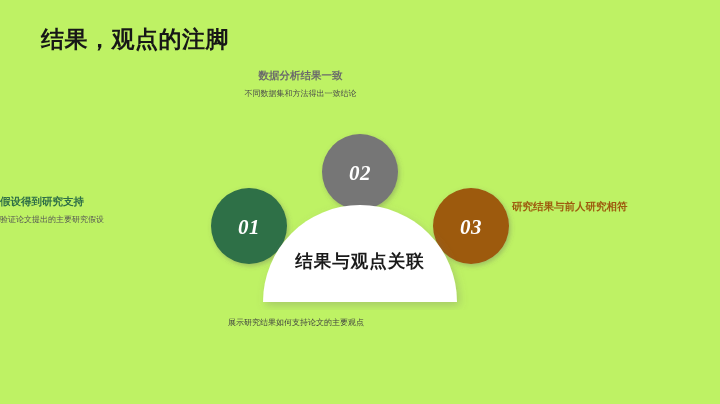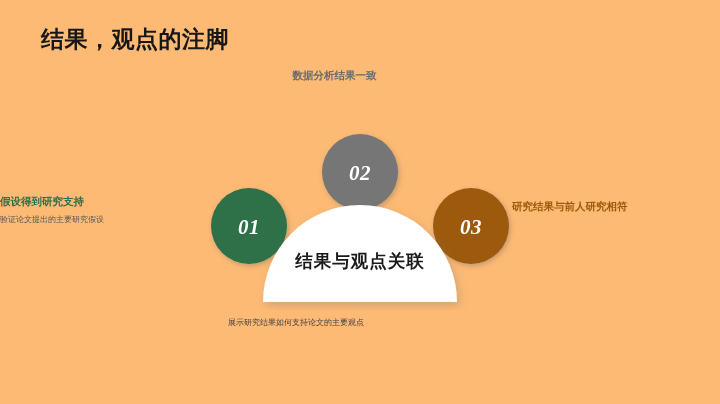--- a/index.html
+++ b/index.html
@@ -15,21 +15,21 @@
     overflow: hidden;
     position: relative;
   }
 
   
   #slide {
     position: absolute;
     inset: 0;
     width: 720px;
     height: 404px;
-    background: #fdba74;
+    background: #bef264;
     overflow: hidden;
   }
 
   
   #slide-title {
     position: absolute;
     left: 41px;
     top: 26px;
     font-size: 23px;
     font-weight: bold;
@@ -54,21 +54,20 @@
     color: #555555;
     line-height: 1.35;
     white-space: nowrap;
   }
 
   #caption-top {
     left: 0;
     top: 68px;
     width: 601px;
     text-align: center;
-    margin-left: 34px;
   }
   #caption-top .caption-heading {
     color: #6b6b6b;
     margin-bottom: 7px;
   }
   #caption-top .caption-sub { color: #4a4a4a; }
 
   #caption-left {
     left: 0px;
     top: 194px;
@@ -129,20 +128,21 @@
 </style>
 </head>
 <body>
 
 <div id="slide">
 
   <div id="slide-title">结果，观点的注脚</div>
 
   <div class="caption-group" id="caption-top">
     <div class="caption-heading">数据分析结果一致</div>
+    <div class="caption-sub">不同数据集和方法得出一致结论</div>
   </div>
 
   <div class="caption-group" id="caption-left">
     <div class="caption-heading">假设得到研究支持</div>
     <div class="caption-sub">验证论文提出的主要研究假设</div>
   </div>
 
   <div class="caption-group" id="caption-right">
     <div class="caption-heading">研究结果与前人研究相符</div>
   </div>

